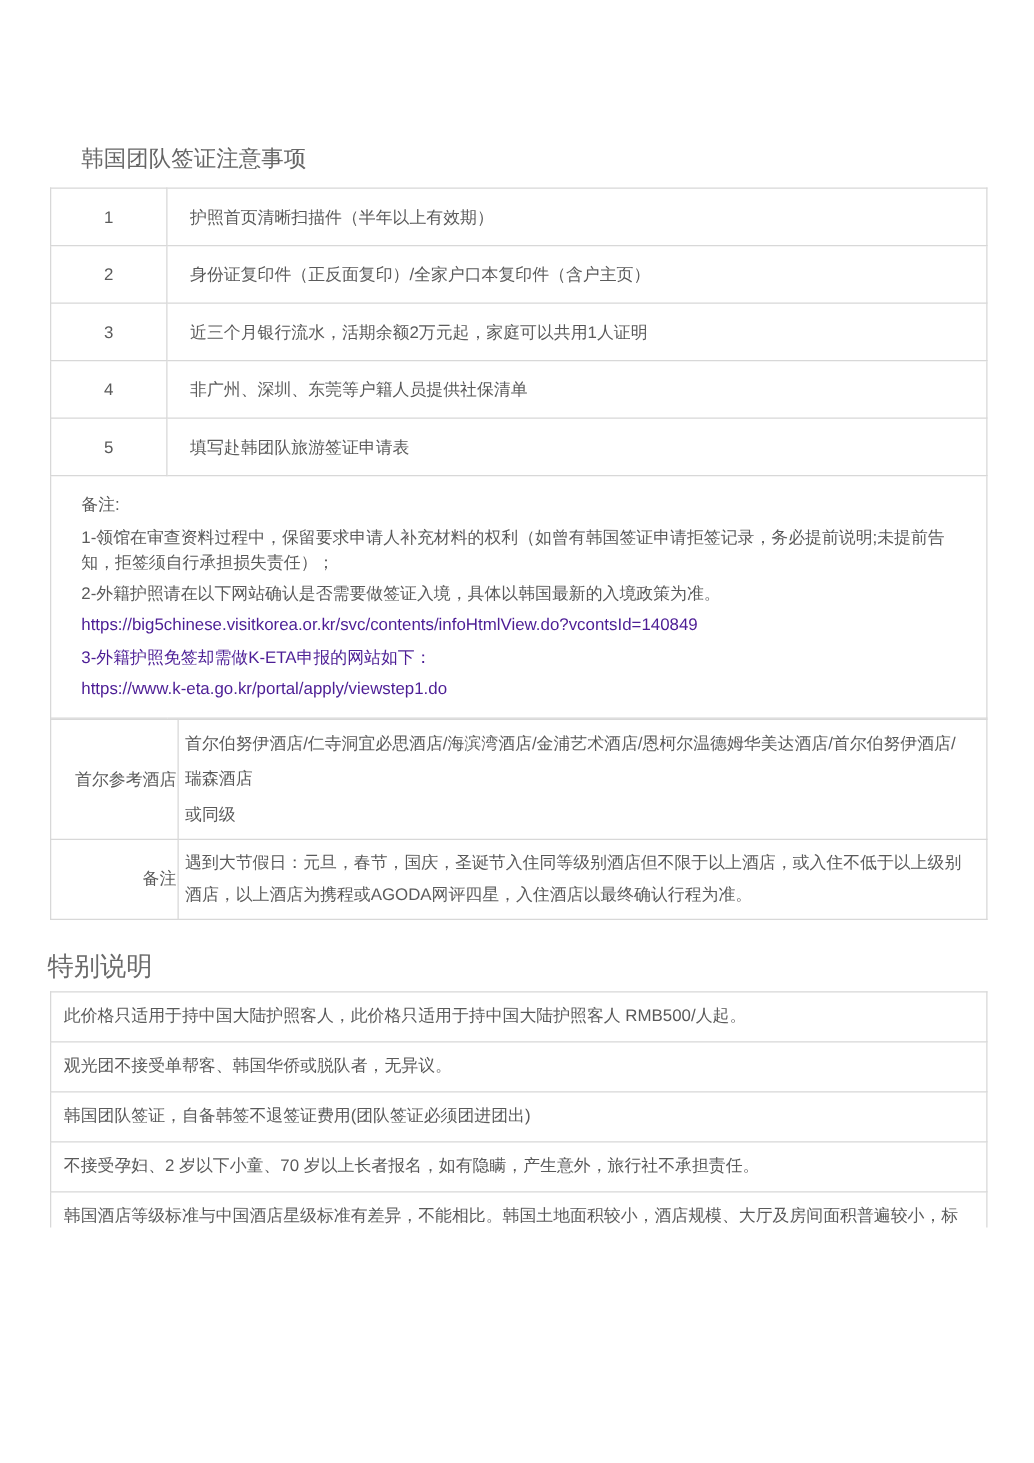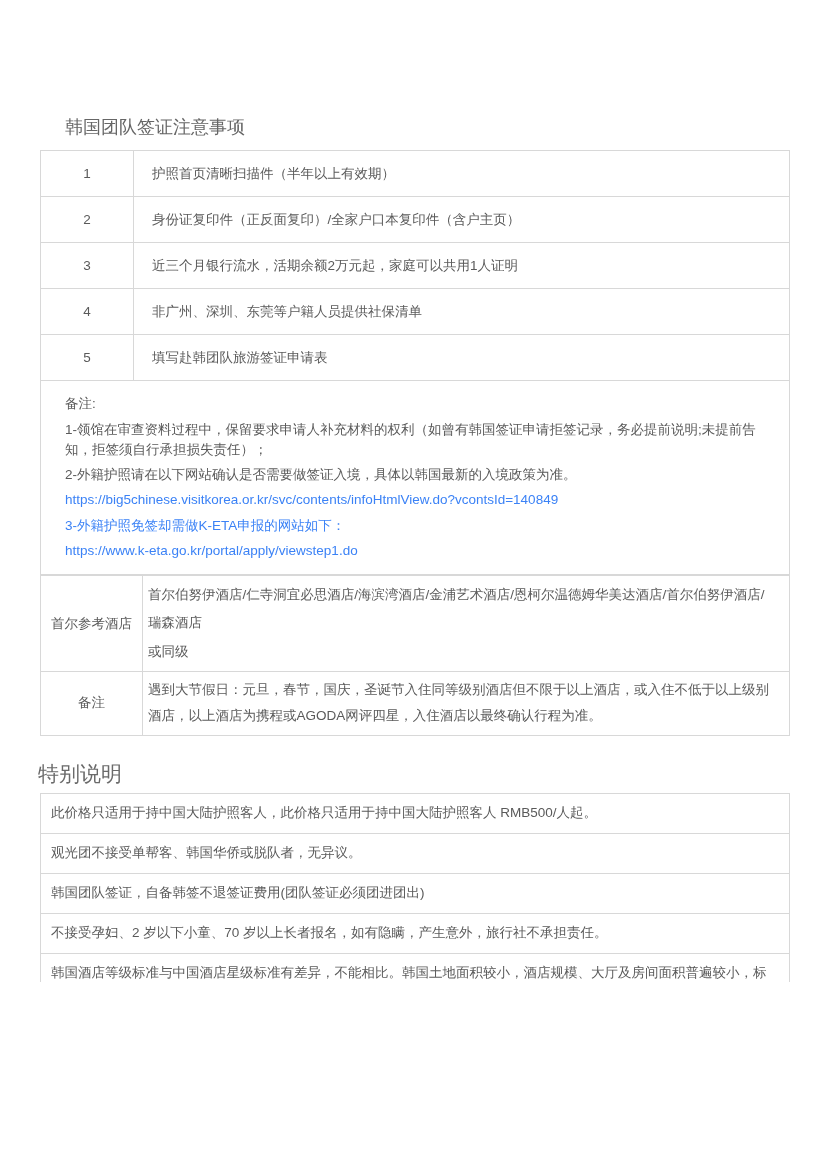--- a/index.html
+++ b/index.html
@@ -34,25 +34,25 @@
     font-size:13.5px;
     color:#5a5a5a;
     vertical-align:middle;
   }
 
   
   .tbl-visa .num{width:90px;text-align:center;height:43px;}
   .tbl-visa .txt{padding:0 18px;height:43px;}
   .tbl-visa .notes{padding:13px 24px 8px 24px;vertical-align:top;}
   .notes p{margin:0 0 5px 0;line-height:1.5;}
-  .red{color:#3b82f6;}
+  .red{color:#4c1d95;}
   .link{cursor:pointer;}
 
   
-  .tbl-hotels .label{width:99px;text-align:center;margin-left:38px;}
+  .tbl-hotels .label{width:99px;text-align:right;margin-left:38px;}
   .tbl-hotels .content{padding:5px 16px 5px 5px;}
   .tbl-hotels .content p{margin:0;line-height:2.1;}
   .tbl-hotels .content.remark p{line-height:1.95;}
 
   
   .tbl-special td{padding:7px 10px;line-height:1.85;}
 </style>
 </head>
 <body>
 

